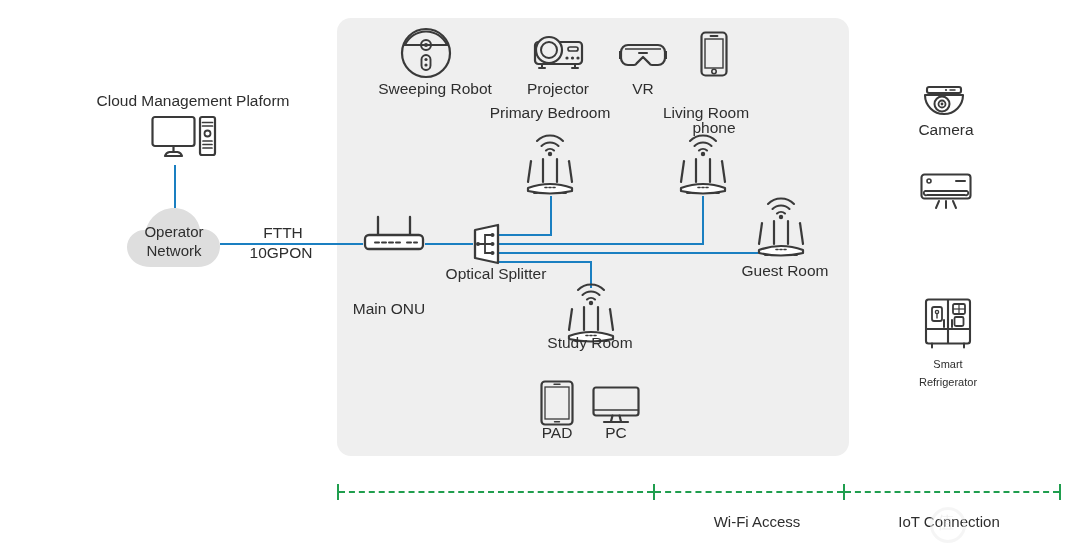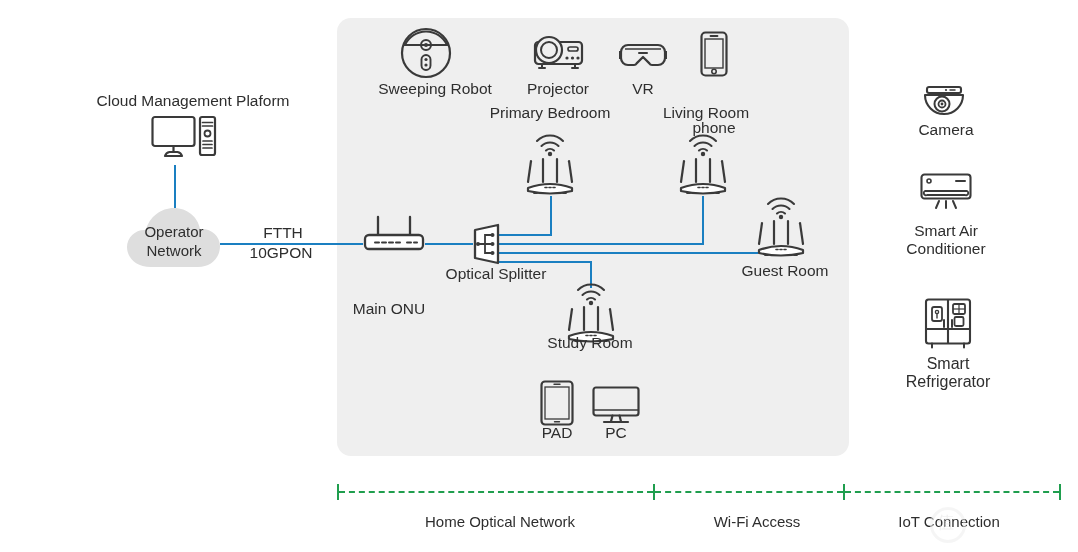--- a/index.html
+++ b/index.html
@@ -469,24 +469,20 @@
       <rect x="1.5" y="1.5" width="49" height="24" rx="3" fill="none" stroke="#3a3a3a" stroke-width="2.1"></rect>
       <path d="M5 18 h42 a2 2 0 0 1 -2 4 h-38 a2 2 0 0 1 -2 -4 z" fill="none" stroke="#3a3a3a" stroke-width="1.8" stroke-linejoin="round"></path>
       <circle cx="9" cy="8" r="2" fill="none" stroke="#3a3a3a" stroke-width="1.6"></circle>
       <path d="M36 8 h9" fill="none" stroke="#3a3a3a" stroke-width="2" stroke-linecap="round"></path>
       <g fill="none" stroke="#3a3a3a" stroke-width="2" stroke-linecap="round">
         <path d="M19 28 l-3 7"></path>
         <path d="M26 28 v7"></path>
         <path d="M33 28 l3 7"></path>
       </g>
     </svg>
-  </div>
-  <div class="lbl center" style="left:946px; top:222px; font-size:15.5px;">
-    <div>Smart Air</div>
-    <div>Conditioner</div>
   </div>
 
   <div class="ico" style="left:948px; top:298px;">
     <svg width="52" height="52" viewBox="0 0 52 52">
       <rect x="4" y="1.5" width="44" height="44" rx="2.5" fill="none" stroke="#3a3a3a" stroke-width="2.1"></rect>
       <path d="M26 1.5 v44" fill="none" stroke="#3a3a3a" stroke-width="2.1"></path>
       <path d="M4 31 h44" fill="none" stroke="#3a3a3a" stroke-width="2.1"></path>
       <rect x="10" y="9" width="10" height="14" rx="2" fill="none" stroke="#3a3a3a" stroke-width="1.8"></rect>
       <circle cx="15" cy="14" r="1.6" fill="none" stroke="#3a3a3a" stroke-width="1.4"></circle>
       <path d="M15 16 v4" fill="none" stroke="#3a3a3a" stroke-width="1.4" stroke-linecap="round"></path>
@@ -499,36 +495,35 @@
       <g fill="none" stroke="#3a3a3a" stroke-width="2" stroke-linecap="round">
         <path d="M22 22 v7"></path>
         <path d="M30 22 v7"></path>
       </g>
       <g fill="none" stroke="#3a3a3a" stroke-width="2" stroke-linecap="round">
         <path d="M10 45.5 v4"></path>
         <path d="M42 45.5 v4"></path>
       </g>
     </svg>
   </div>
-  <div class="lbl center" style="left:948px; top:355px; font-size:16px;">
+  <div class="lbl center" style="left:948px; top:355px; font-size:11px;">
     <div>Smart</div>
     <div>Refrigerator</div>
   </div>
 
   <div class="sections">
 
     <div class="tick" style="left:0px;"></div>
     <div class="dash-line" style="left:2px; width:314px;"></div>
     <div class="tick" style="left:316px;"></div>
     <div class="dash-line" style="left:318px; width:188px;"></div>
     <div class="tick" style="left:506px;"></div>
     <div class="dash-line" style="left:508px; width:214px;"></div>
     <div class="tick" style="left:722px;"></div>
 
-    <div class="sec-label" style="left:163px;">Home Optical Network</div>
     <div class="sec-label" style="left:420px;">Wi-Fi Access</div>
     <div class="sec-label" style="left:612px;">IoT Connection</div>
   </div>
 
   <div class="watermark">
     <div class="wm-circle">
       <span>值</span>
     </div>
   </div>
 

